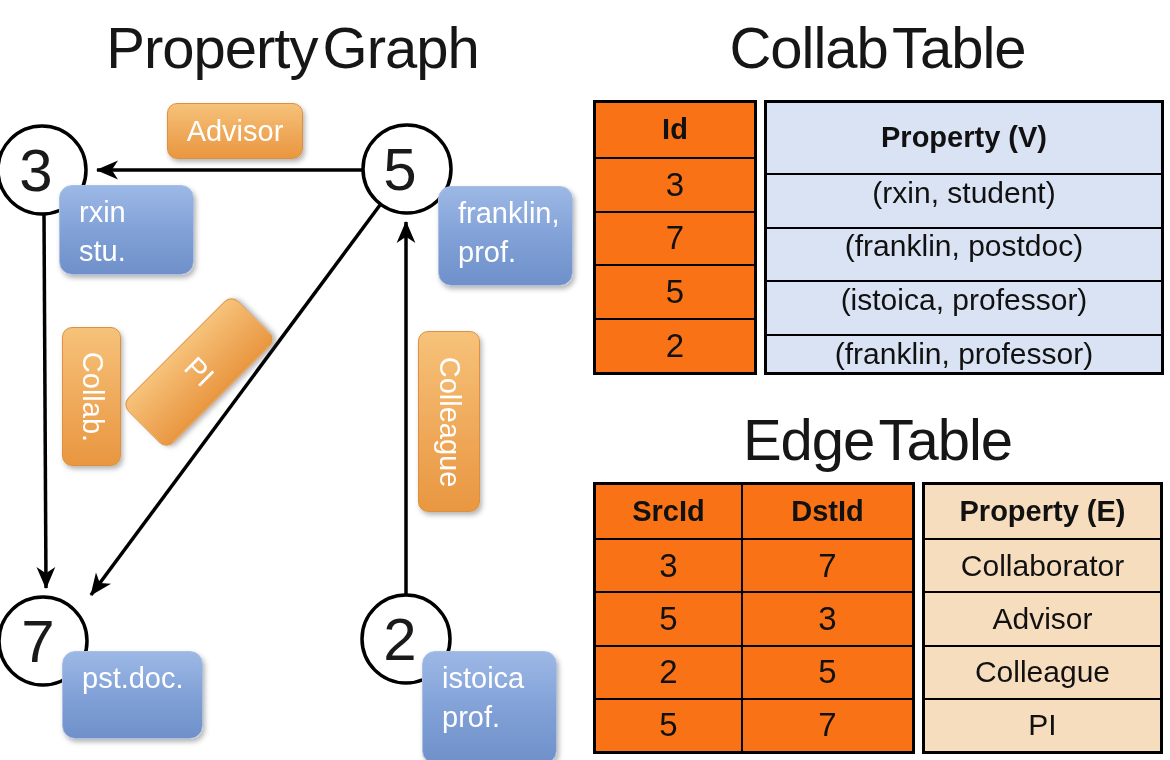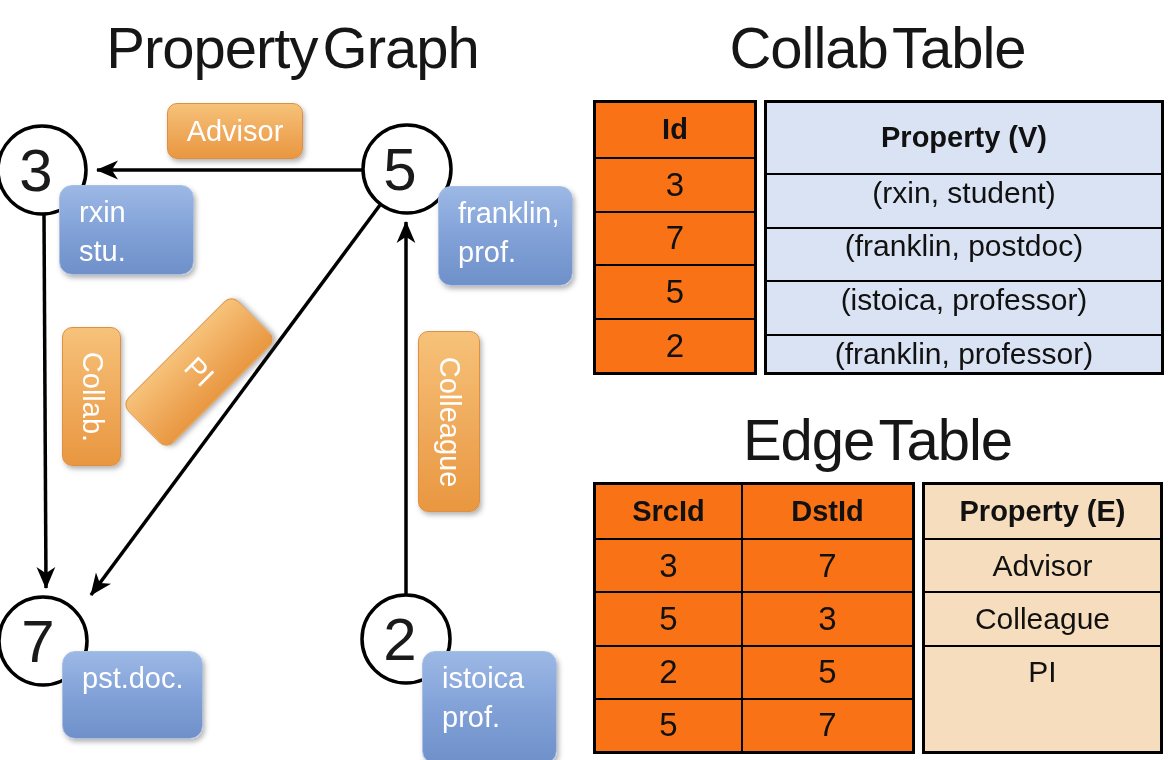--- a/index.html
+++ b/index.html
@@ -153,19 +153,20 @@
       <div class="cell num">7</div>
       <div class="cell num src">5</div>
       <div class="cell num">3</div>
       <div class="cell num src">2</div>
       <div class="cell num">5</div>
       <div class="cell num src">5</div>
       <div class="cell num">7</div>
     </div>
     <div id="et-prop" class="subtable">
       <div class="cell head first">Property (E)</div>
+      <div class="cell">Collaborator</div>
       <div class="cell">Advisor</div>
       <div class="cell">Colleague</div>
       <div class="cell">PI</div>
     </div>
   </div>
 
 </div>
 
 </body></html>

